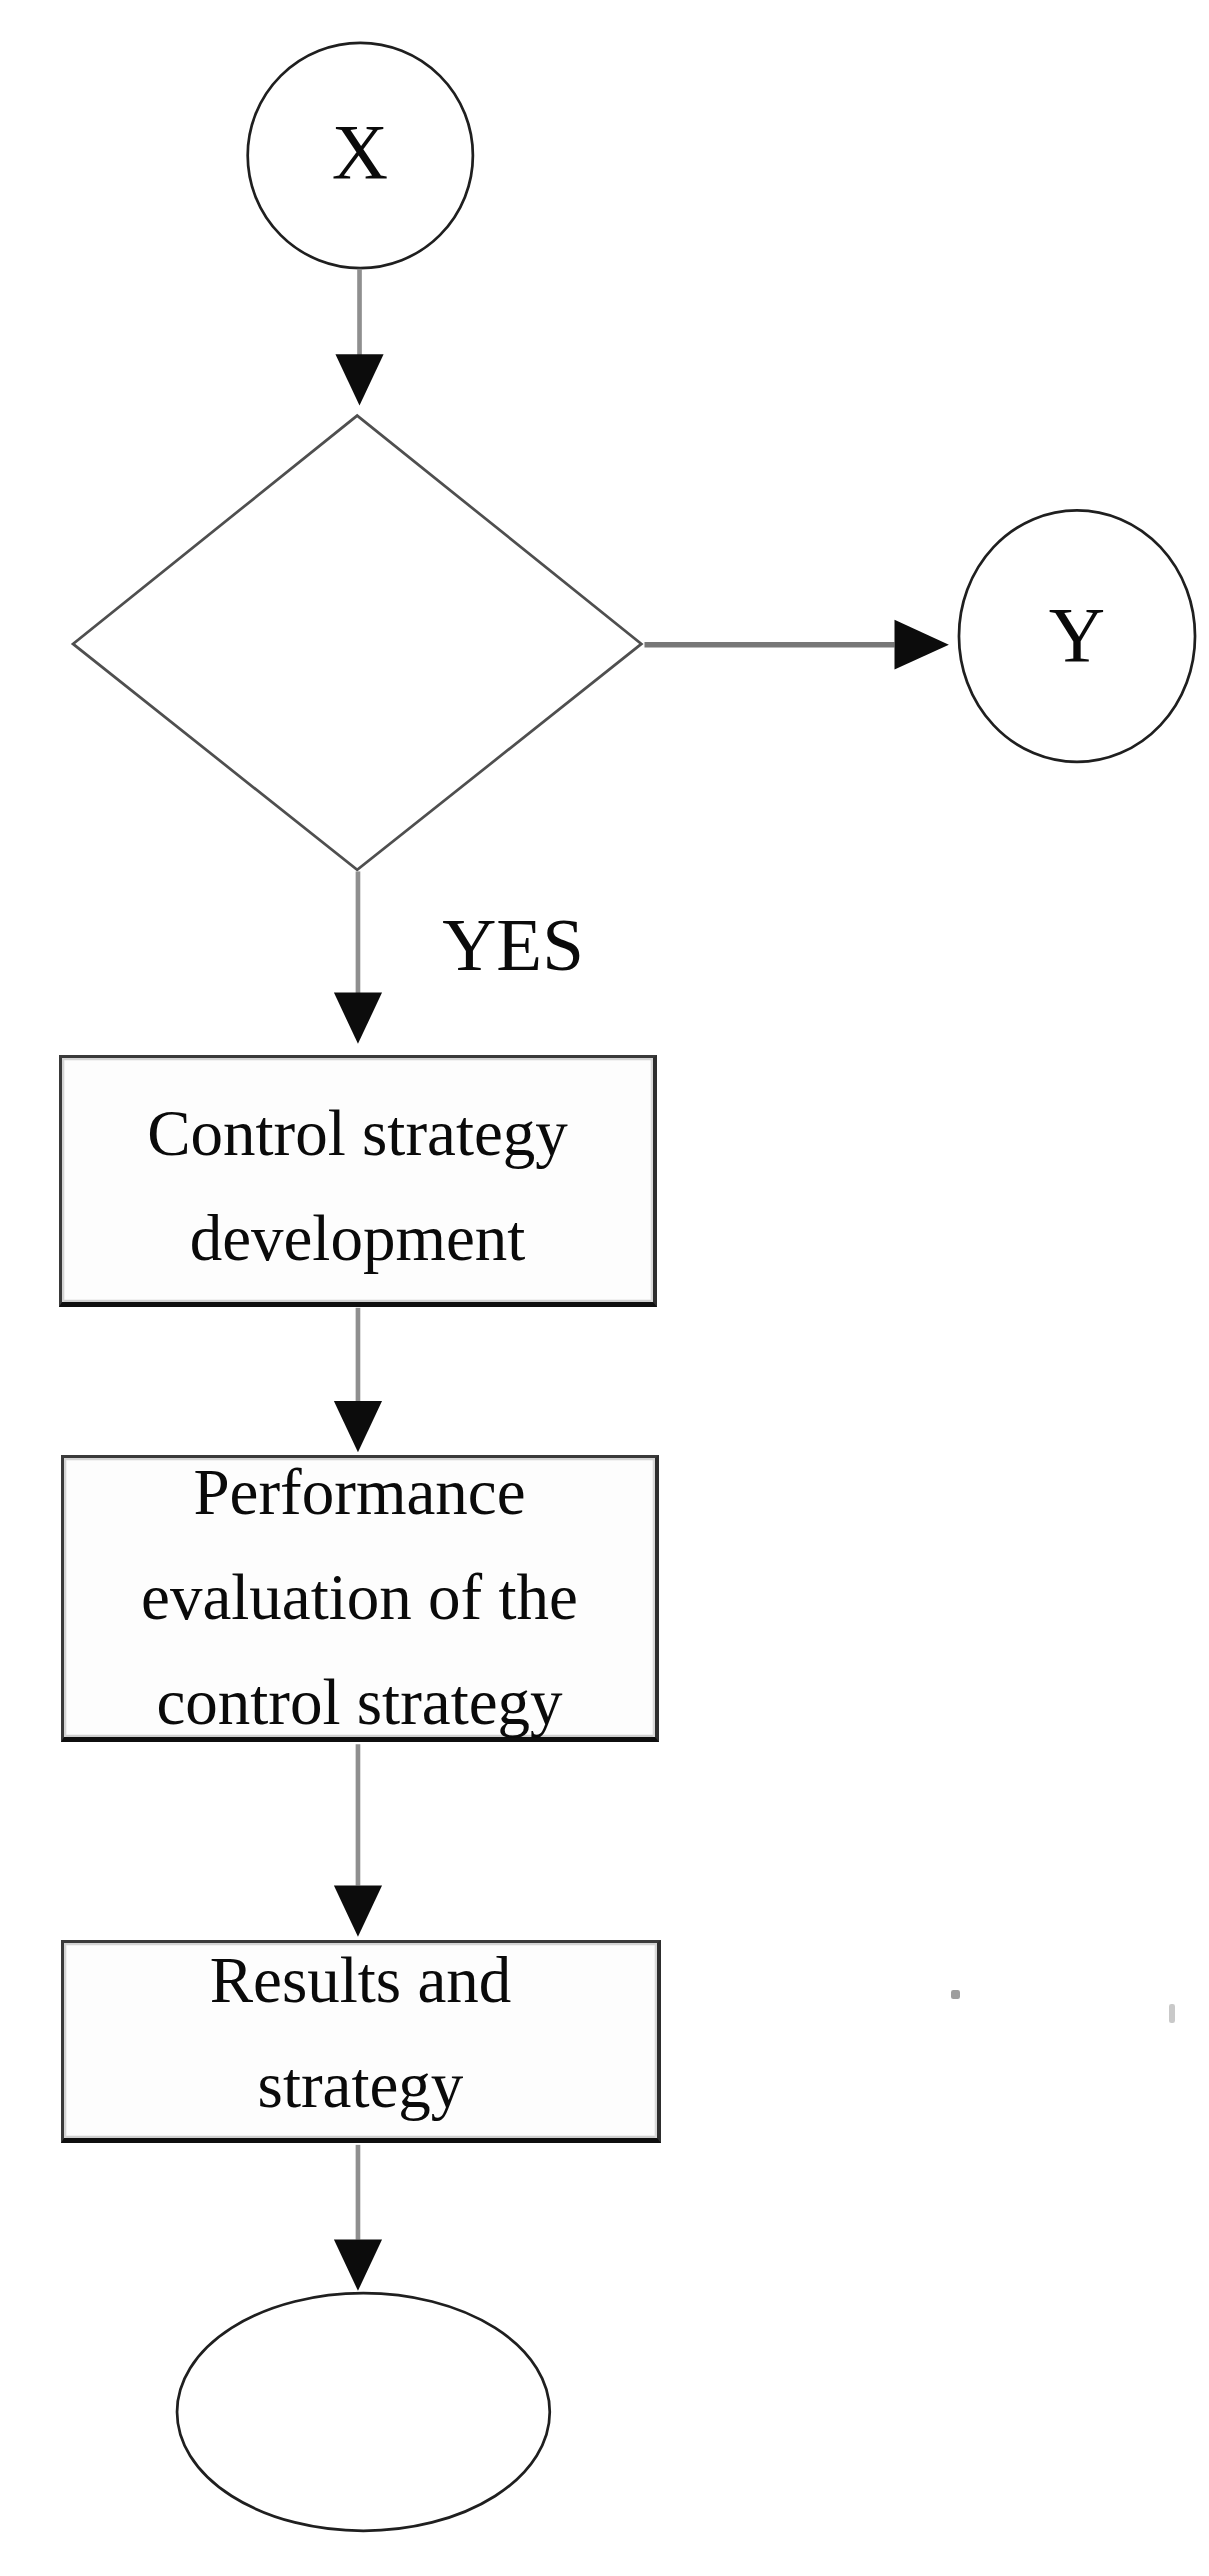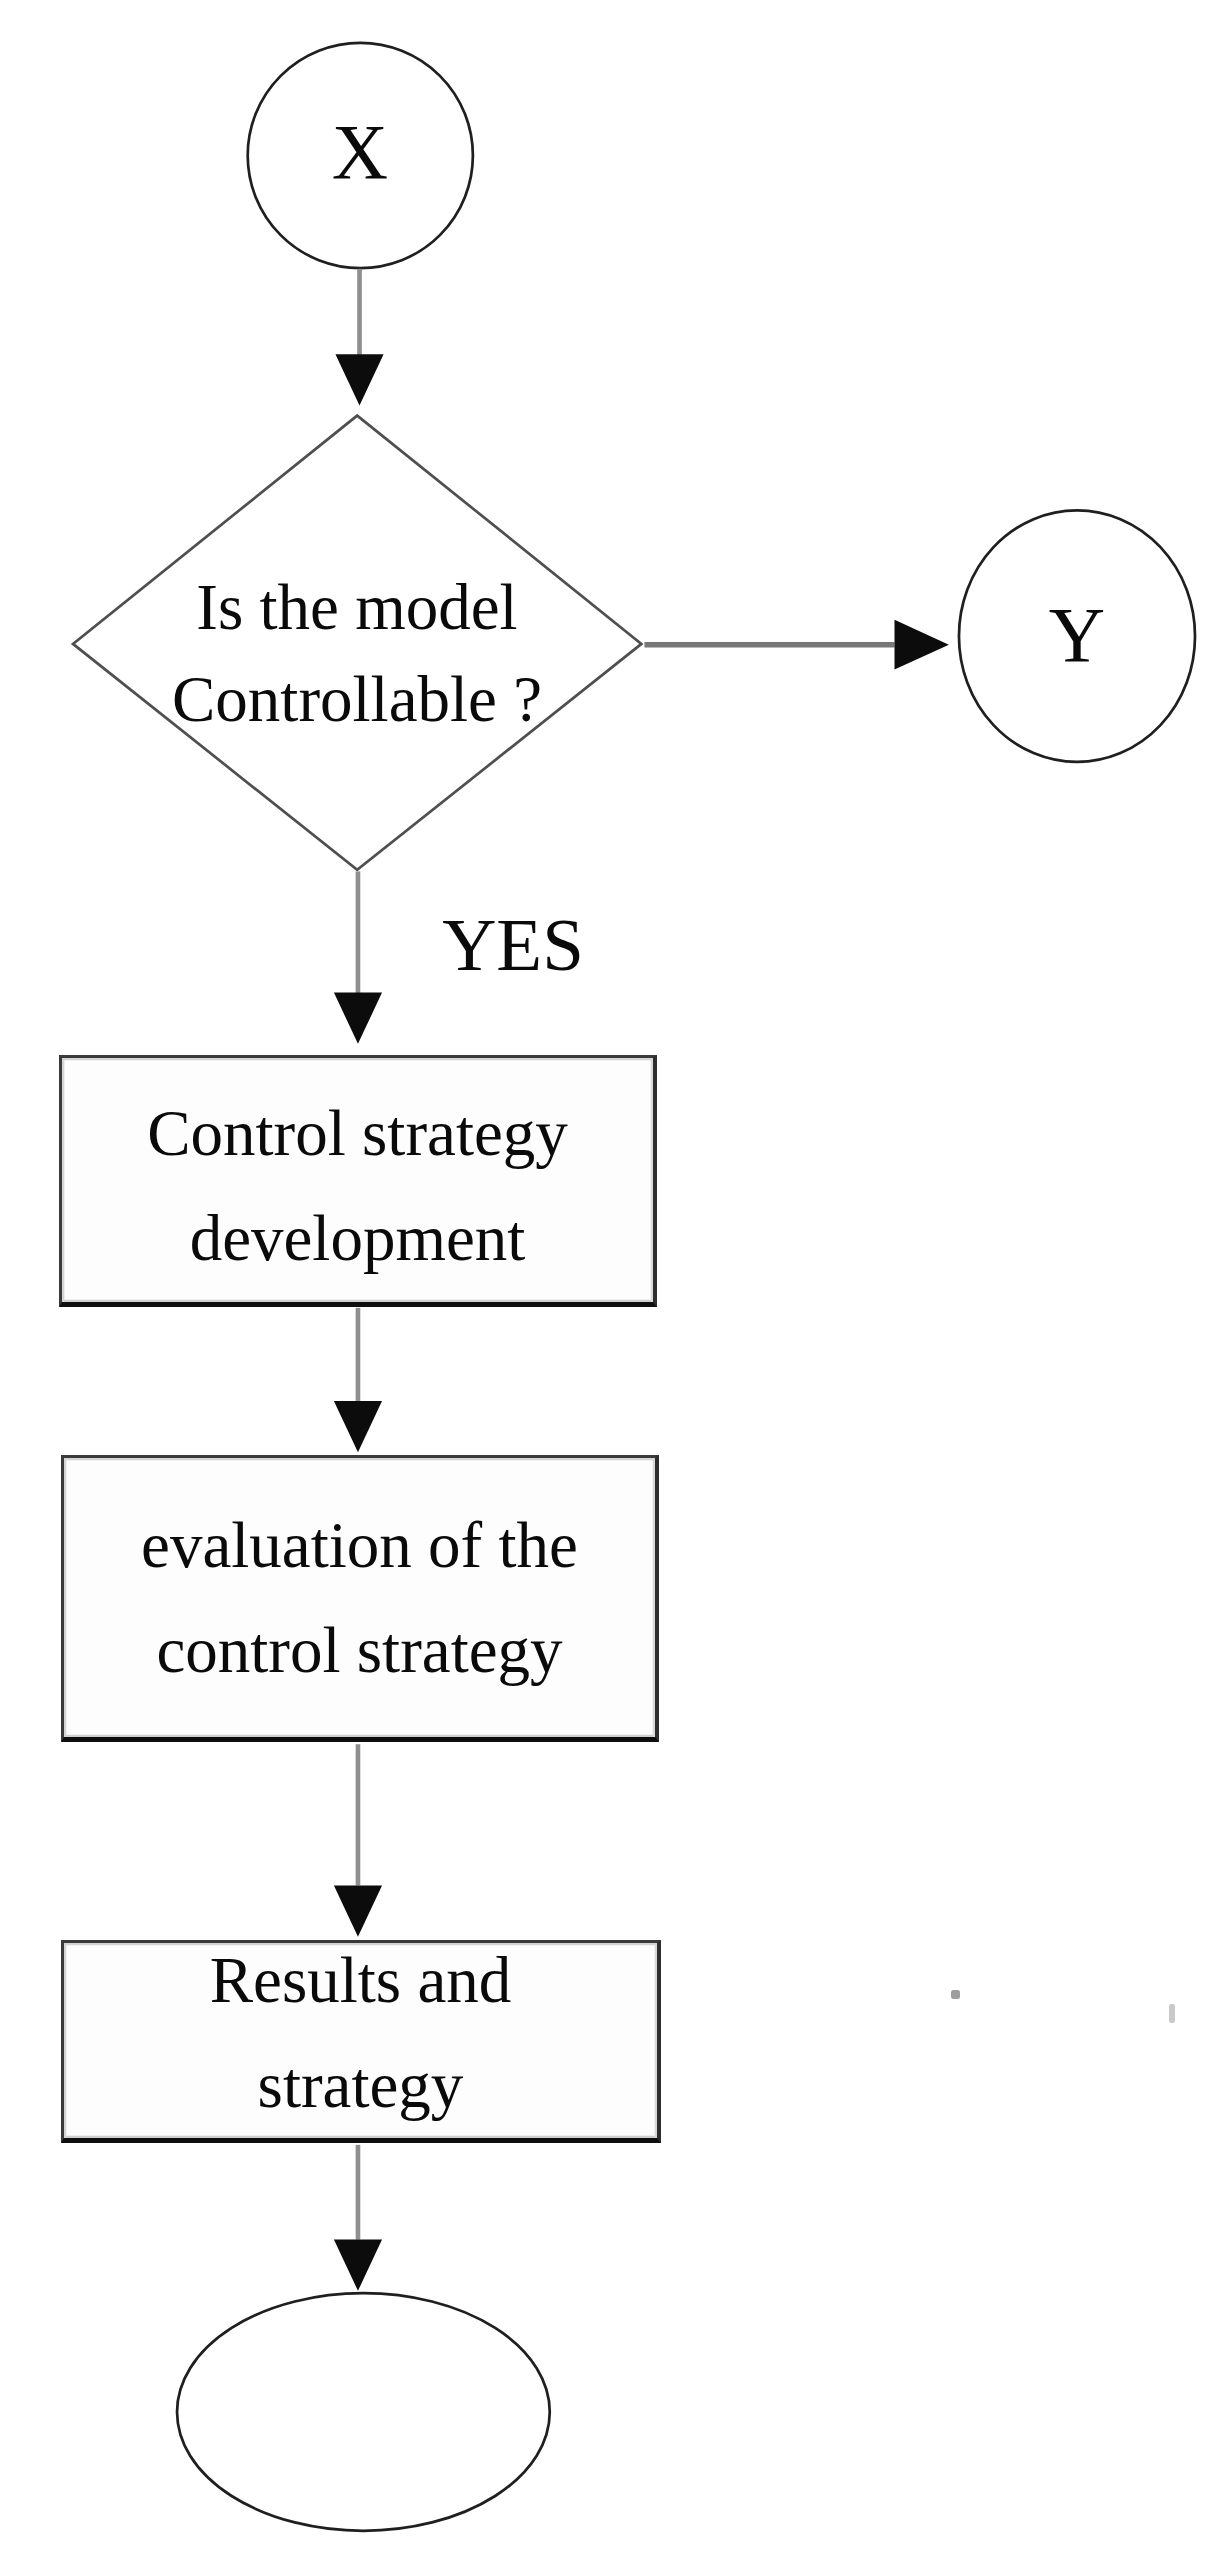--- a/index.html
+++ b/index.html
@@ -77,36 +77,33 @@
     <polygon points="461,2494 430,2428 492,2428" fill="#0c0c0c"></polygon>
 
     <line x1="461" y1="2762" x2="461" y2="2884" stroke-width="6" stroke="#8f8f8f"></line>
     <polygon points="461,2950 430,2884 492,2884" fill="#0c0c0c"></polygon>
 
     <ellipse cx="468" cy="3106" rx="240" ry="153" fill="#ffffff" stroke-width="3.5" stroke="#1f1f1f"></ellipse>
   </svg>
 
   <div class="txt terminal-label" style="left: 290px; top: 109px; width: 140px;">X</div>
 
-  <div class="txt node-label" style="left: 85px; top: 561px; width: 544px;">
-    <div>Is the model</div>
-    <div>Controllable ?</div>
-  </div>
 
 
   <div class="txt terminal-label" style="left: 1007px; top: 592px; width: 140px;">Y</div>
 
   <div class="txt branch-label" style="left: 429px; top: 901px; width: 168px;">YES</div>
 
   <div class="proc-box" style="left: 59px; top: 1055px; width: 598px; height: 252px; padding-top: 11px;">
     <div class="line">Control strategy</div>
     <div class="line">development</div>
   </div>
 
   <div class="proc-box" style="left: 61px; top: 1455px; width: 598px; height: 287px;">
+    <div class="line">Performance</div>
     <div class="line">evaluation of the</div>
     <div class="line">control strategy</div>
   </div>
 
   <div class="proc-box" style="left: 61px; top: 1940px; width: 600px; height: 203px; padding-bottom: 16px;">
     <div class="line">Results and</div>
     <div class="line">strategy</div>
   </div>
 
 

